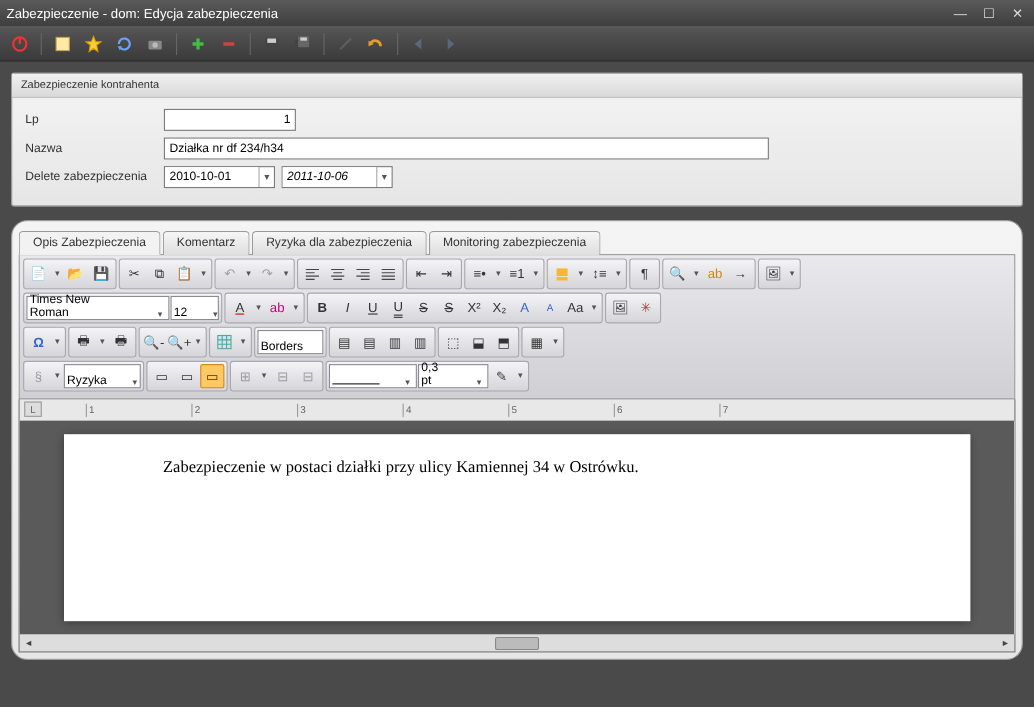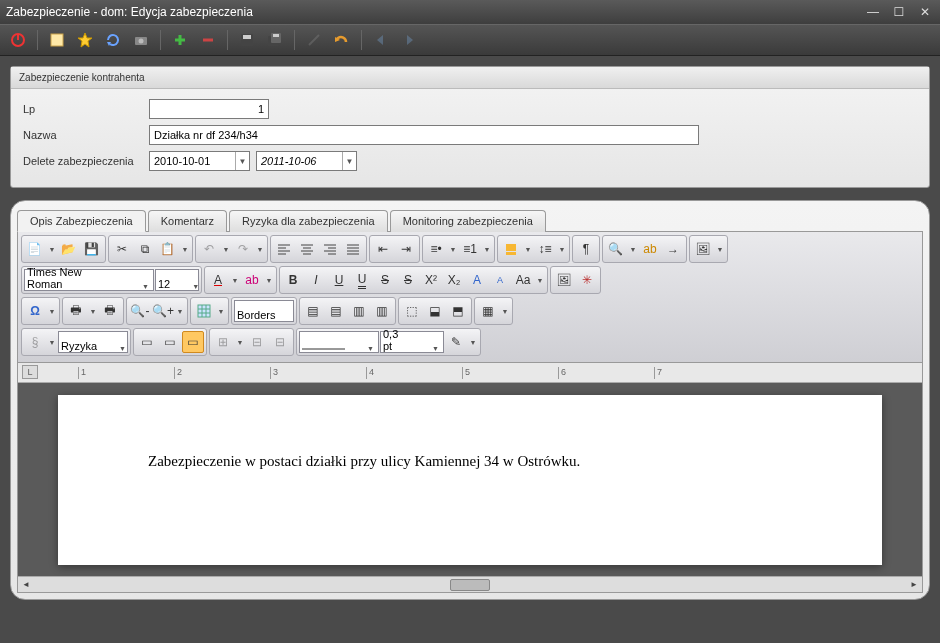--- a/index.html
+++ b/index.html
@@ -169,21 +169,21 @@
 .ruler-corner {
   position:absolute;left:4px;top:2px;width:16px;height:14px;
   border:1px solid #999;background:#ddd;display:flex;align-items:center;justify-content:center;
   font-size:9px;
 }
 .ruler-marks { display:flex;gap:0; }
 .ruler-mark { width:96px;border-left:1px solid #999;padding-left:2px;height:12px; }
 .doc-scroll { flex:1;overflow:auto;background:#5a5a5a;padding:12px 40px; position:relative;}
 .page {
   background:#fff;min-height:170px;box-shadow:0 2px 8px rgba(0,0,0,0.4);
-  padding:58px 90px;
+  padding:22px 90px;
   font-family:"Times New Roman",serif;
   font-size:15px;
   color:#000;
 }
 .hscroll {
   height:16px;background:#ddd;border-top:1px solid #aaa;display:flex;align-items:center;
 }
 .hscroll .thumb { height:12px;background:#bbb;border:1px solid #888;margin:auto;width:40px;border-radius:2px; }
 .hscroll .arr { width:16px;height:14px;display:flex;align-items:center;justify-content:center;font-size:8px;color:#444;cursor:pointer; }
 svg { display:block; }

